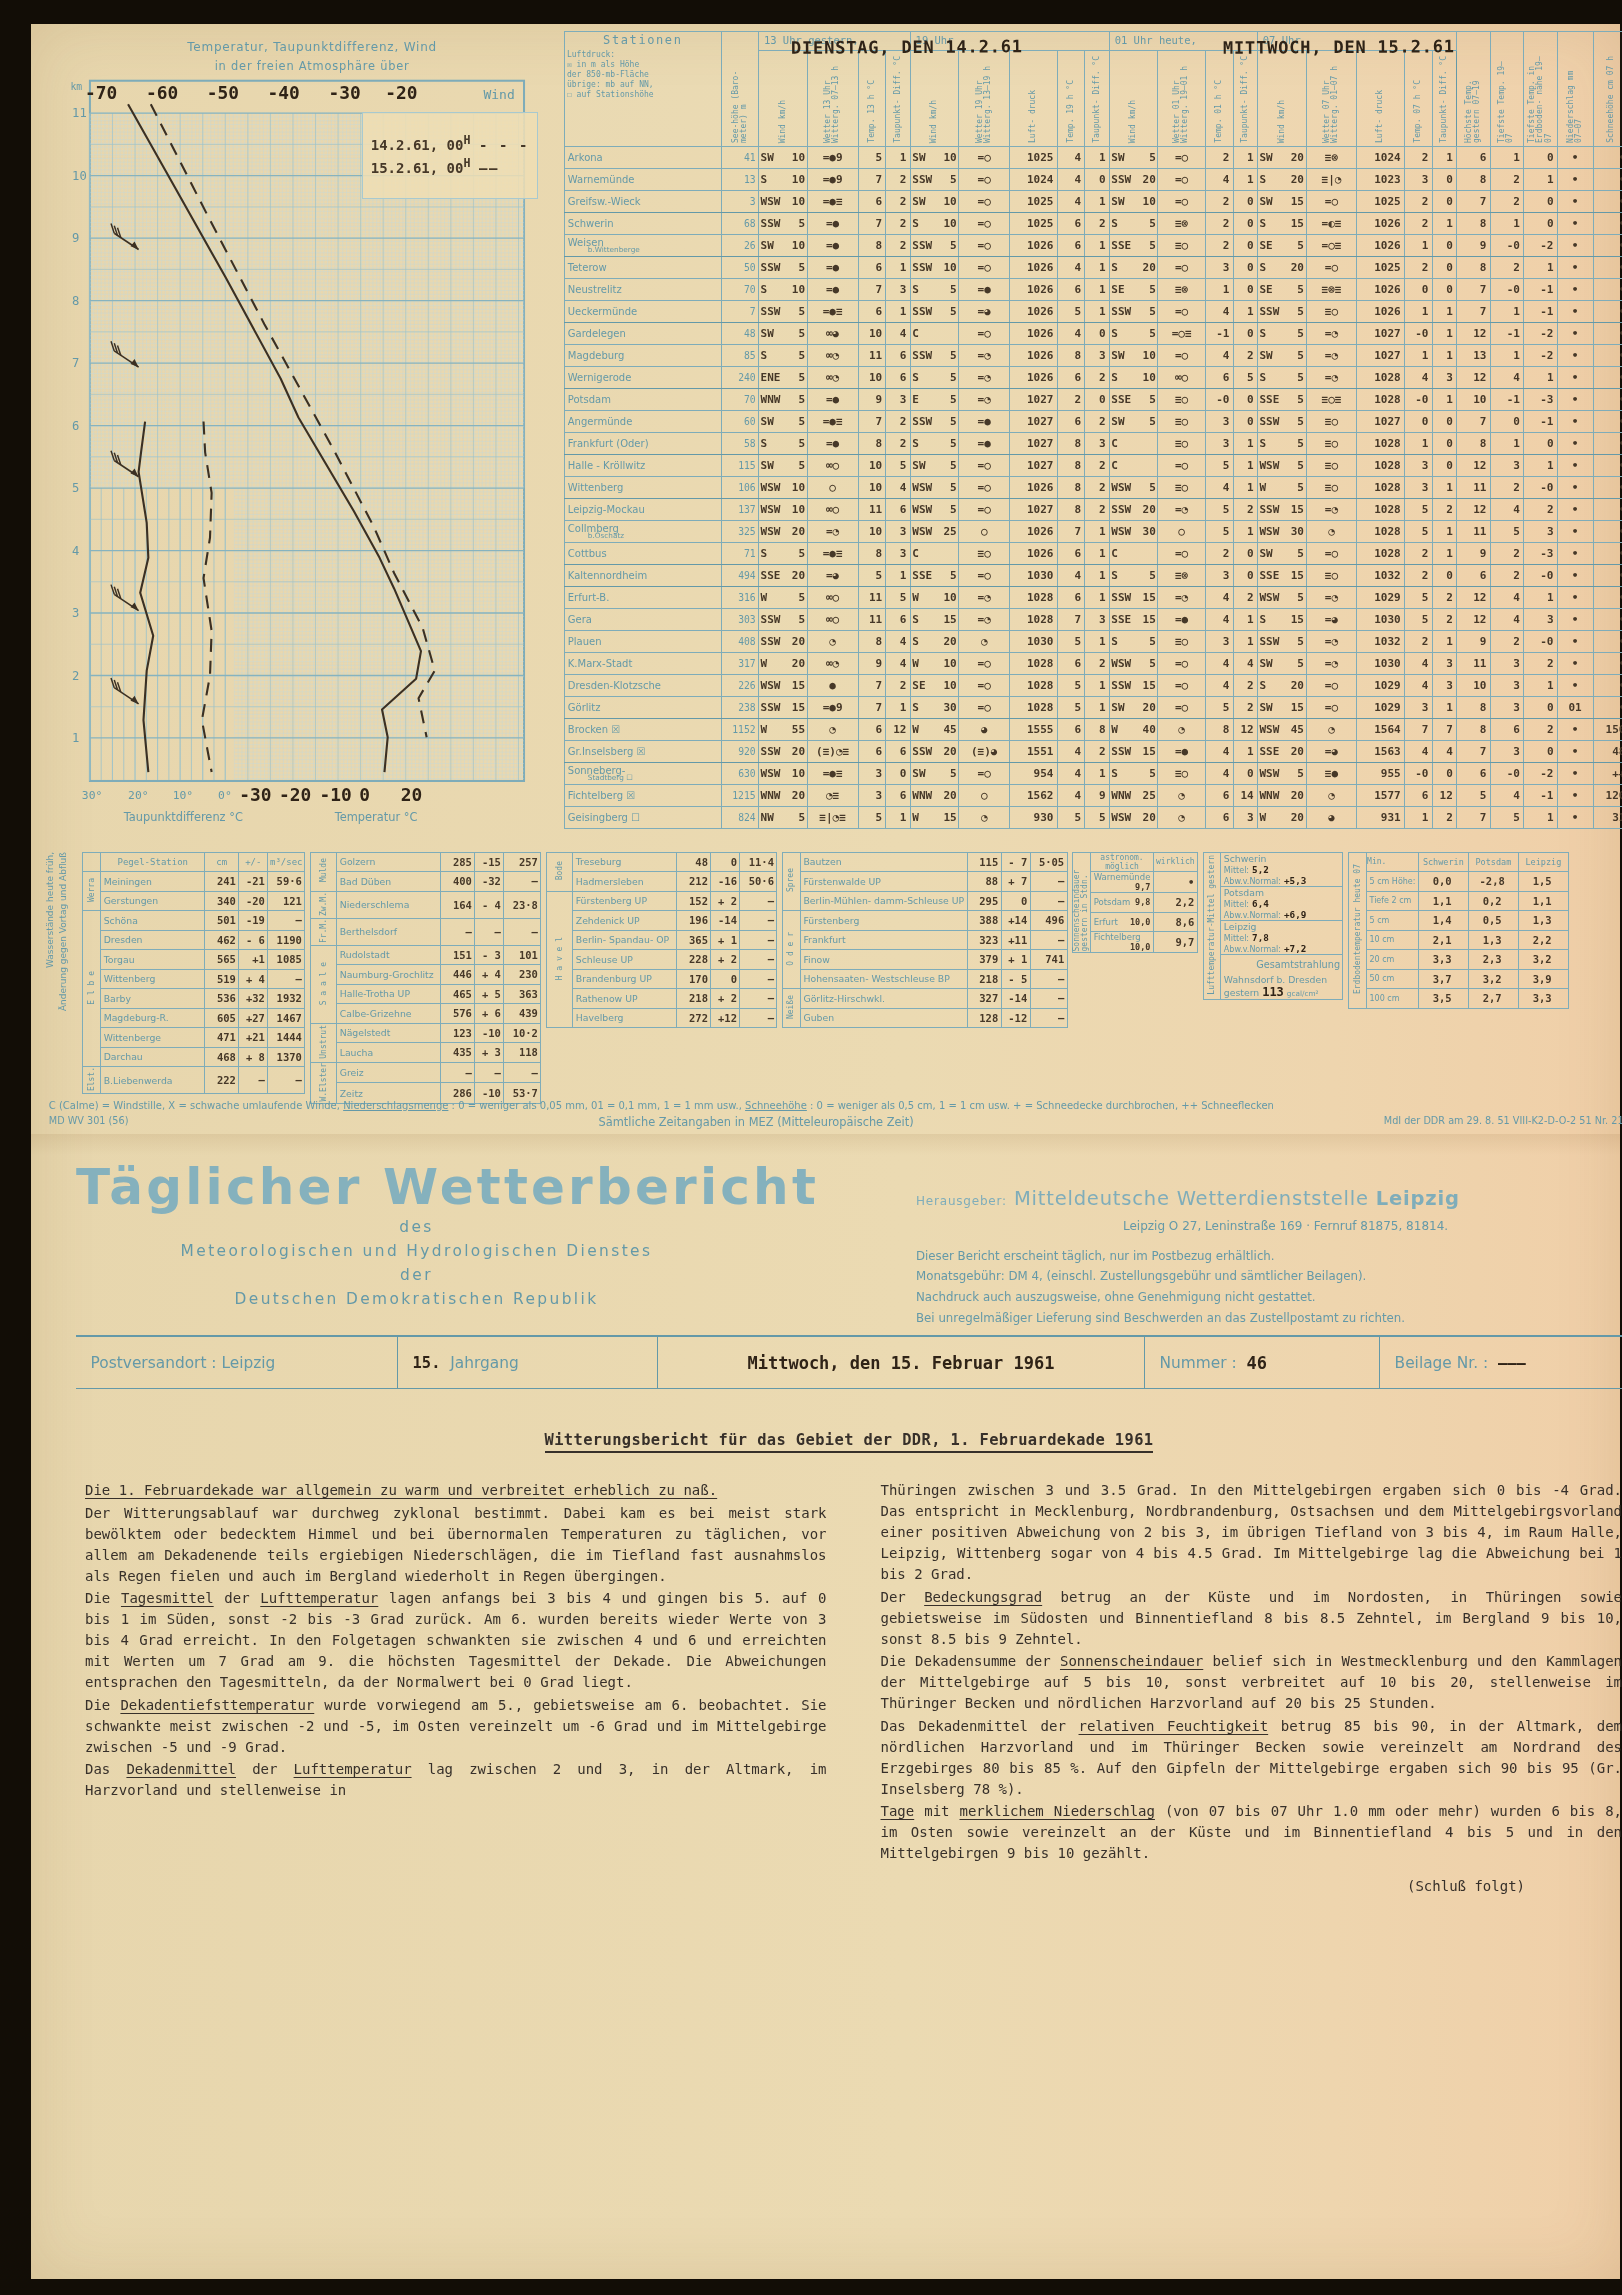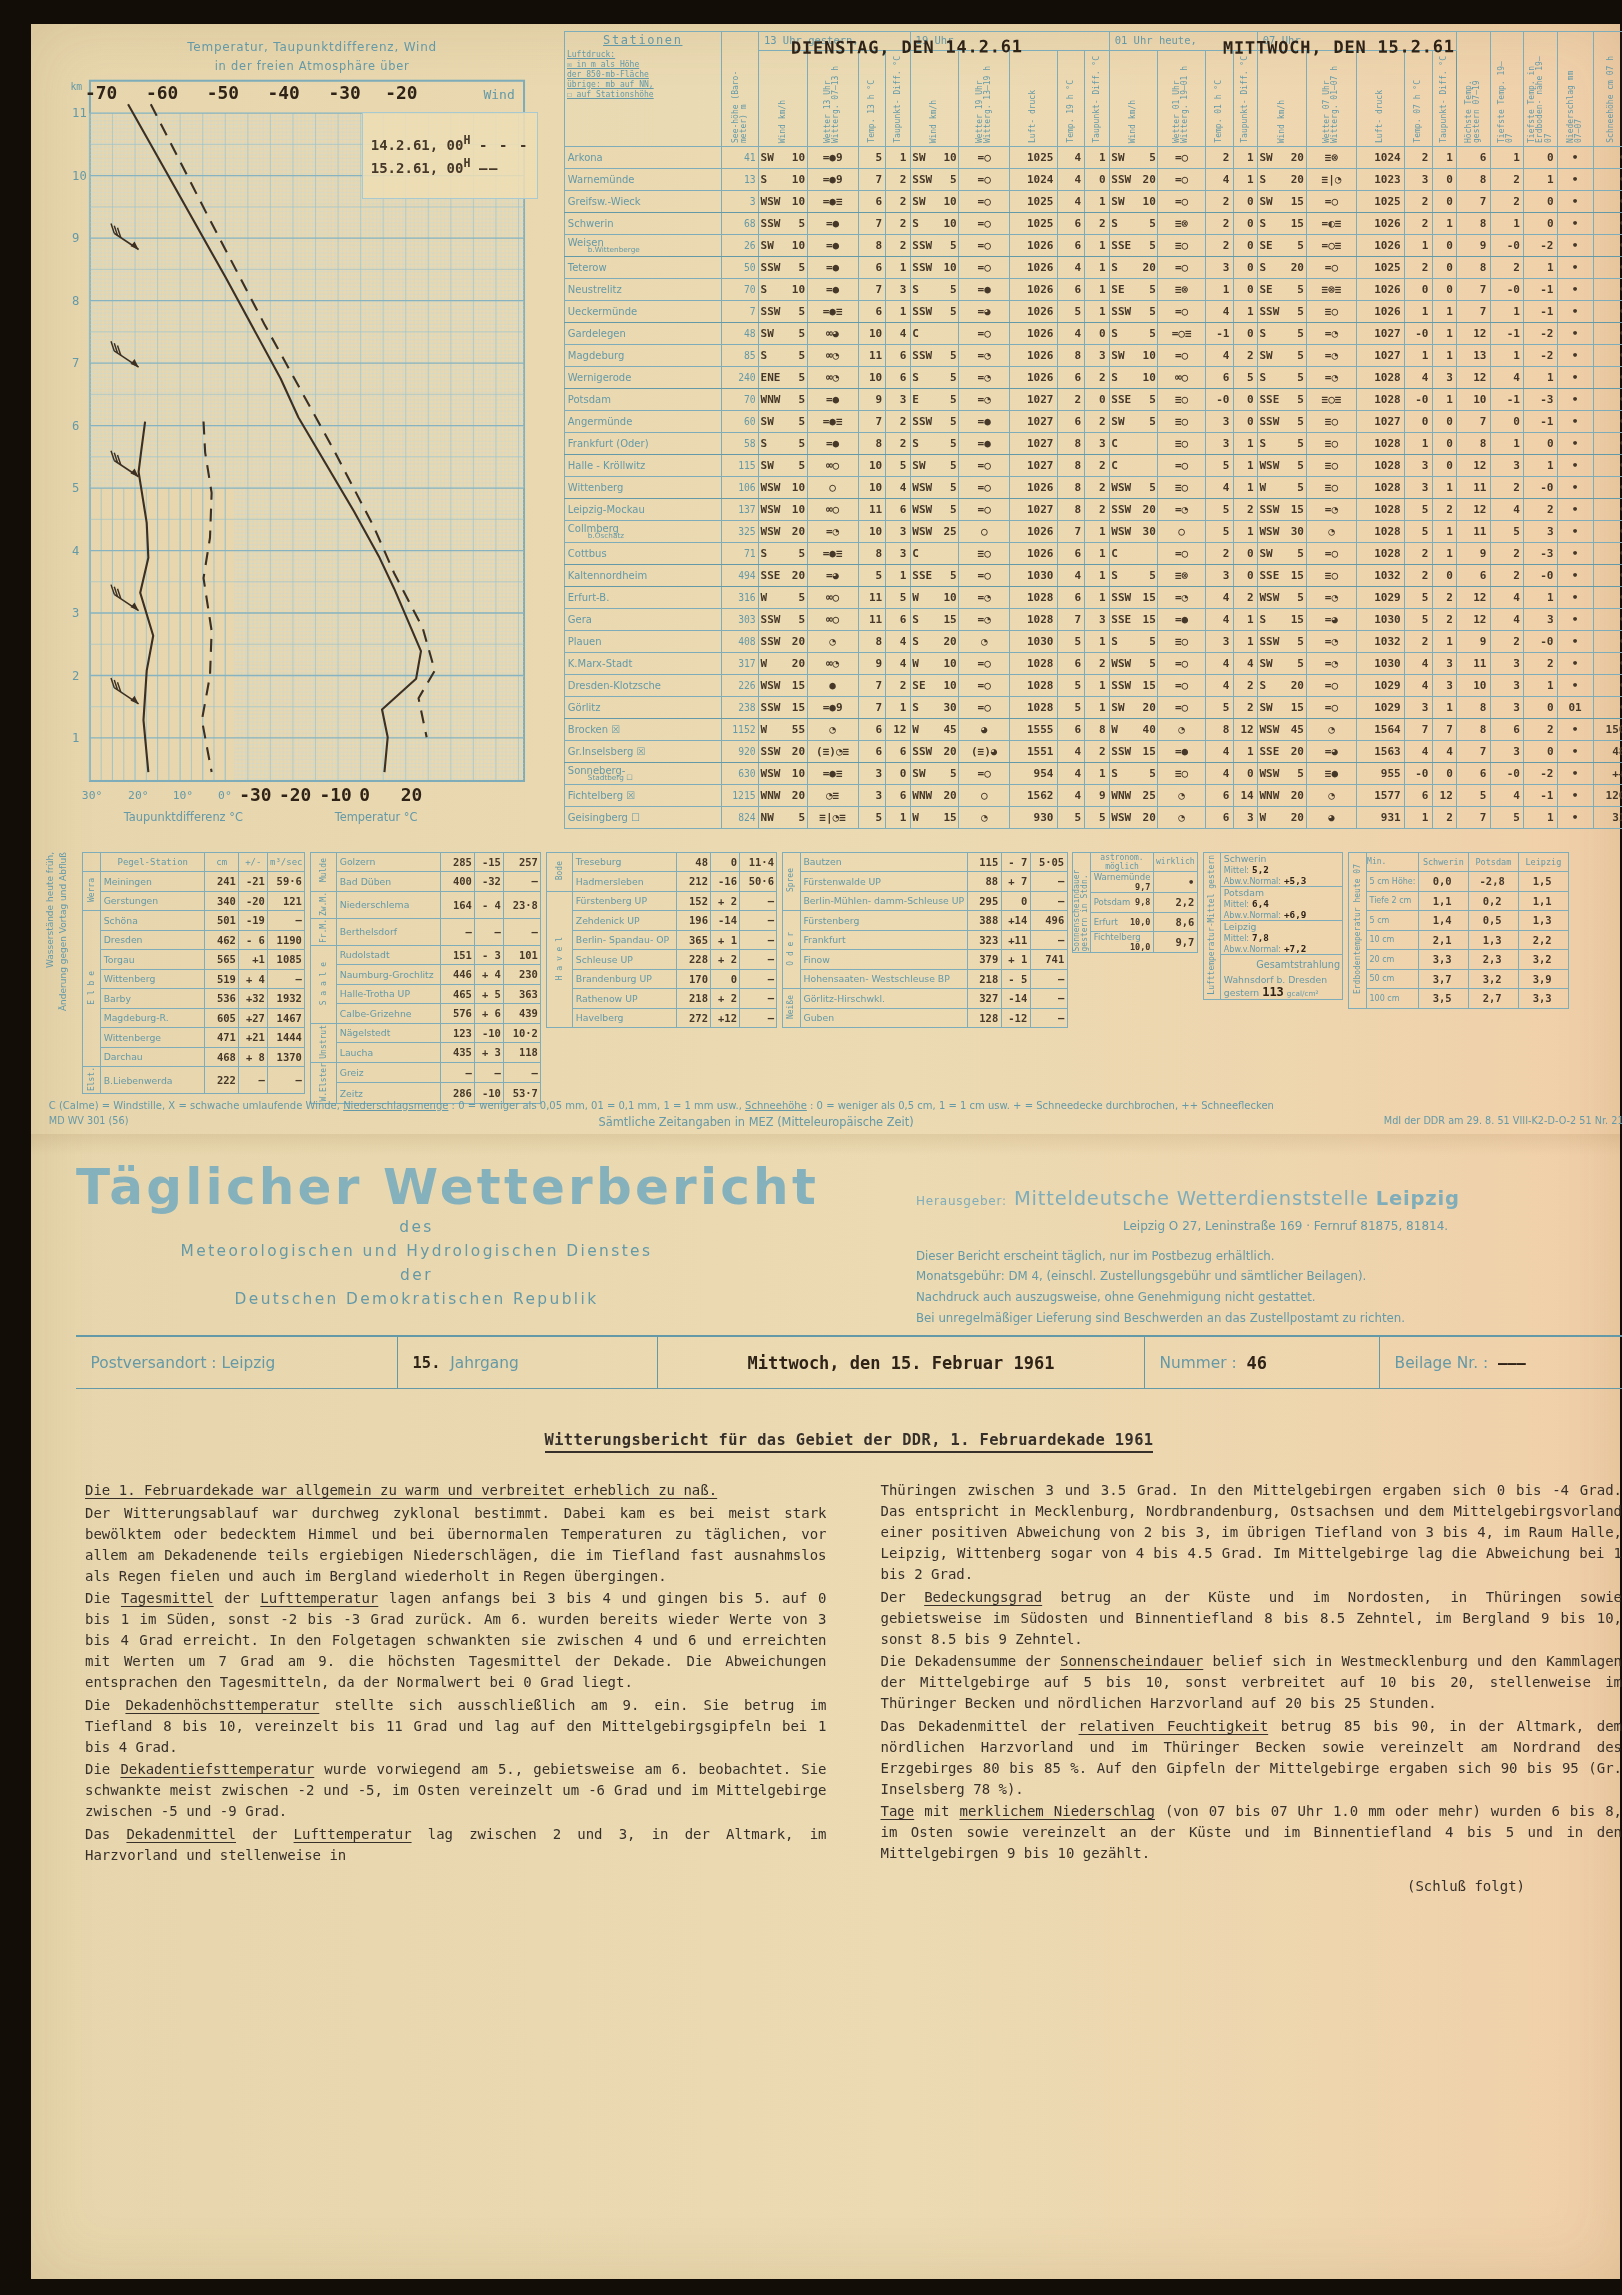--- a/index.html
+++ b/index.html
@@ -21,21 +21,21 @@
   .legendbox{position:absolute;right:24px;top:78px;border:0.8px solid var(--blue-l);background:rgba(238,222,180,.85);
      padding:19px 8px;font-family:"DejaVu Sans Mono",monospace;font-weight:bold;font-size:14px;color:var(--ink);line-height:1.5;}
   .legendbox .dash{letter-spacing:1.6px;}
   .chart-botlabels{position:absolute;left:14.6px;top:776px;width:487px;color:var(--blue-d);font-size:11.4px;}
   
   .stwrap{position:absolute;left:518px;top:0;width:1066px;}
   table{border-collapse:collapse;}
   .st{width:1066px;table-layout:fixed;font-family:"DejaVu Sans Mono",monospace;}
   .st th,.st td{border:0.8px solid var(--blue);overflow:hidden;white-space:nowrap;}
   .st thead th{color:var(--blue-d);font-weight:normal;vertical-align:bottom;background:rgba(255,255,255,.03);}
-  .st .corner{font-size:8px;text-align:left;padding:1.6px 2.4px;vertical-align:top;line-height:1.25;text-decoration:underline;}
+  .st .corner{font-size:8px;text-align:left;padding:1.6px 2.4px;vertical-align:top;line-height:1.25;}
   .st .corner .big{font-size:12px;letter-spacing:1.6px;text-align:center;margin-bottom:1.6px;}
   .vh{writing-mode:vertical-rl;transform:rotate(180deg);font-size:8px;line-height:1.05;
       color:var(--blue-d);display:inline-block;max-height:88px;white-space:normal;text-align:left;}
   .st .grp{font-size:10.5px;text-align:left;padding:2.4px 4.9px;vertical-align:top;height:19.5px;color:var(--blue-d);}
   .st tbody td{height:22px;font-size:11px;font-weight:bold;color:var(--ink);padding:0 1.6px;}
   .st tbody td.name{font-family:"DejaVu Sans",sans-serif;font-weight:normal;color:var(--blue-d);font-size:10px;padding-left:3.2px;}
   .st tbody td.name .sub{display:block;font-size:7.3px;margin-top:-2.4px;padding-left:20px;}
   .st tbody td.ele{color:var(--blue-d);font-weight:normal;font-size:9.7px;text-align:right;padding-right:2.4px;}
   .st .w{text-align:left;}
   .st .w .spd{float:right;}
@@ -1983,21 +1983,20 @@
     </div>
   </div>
 
   <div class="report">
     <div class="rep-title"><span>Witterungsbericht für das Gebiet der DDR, 1. Februardekade 1961</span></div>
     <div class="cols">
       <div class="col" id="colL">
           <p><span class="u1">Die 1. Februardekade war allgemein zu warm und verbreitet erheblich zu naß.</span></p>
           <p>Der Witterungsablauf war durchweg zyklonal bestimmt. Dabei kam es bei meist stark bewölktem oder bedecktem Himmel und bei übernormalen Temperaturen zu täglichen, vor allem am Dekadenende teils ergiebigen Niederschlägen, die im Tiefland fast ausnahmslos als Regen fielen und auch im Bergland wiederholt in Regen übergingen.</p>
           <p>Die <span class="u1">Tagesmittel</span> der <span class="u1">Lufttemperatur</span> lagen anfangs bei 3 bis 4 und gingen bis 5. auf 0 bis 1 im Süden, sonst -2 bis -3 Grad zurück. Am 6. wurden bereits wieder Werte von 3 bis 4 Grad erreicht. In den Folgetagen schwankten sie zwischen 4 und 6 und erreichten mit Werten um 7 Grad am 9. die höchsten Tagesmittel der Dekade. Die Abweichungen entsprachen den Tagesmitteln, da der Normalwert bei 0 Grad liegt.</p>
-          <p>Die <span class="u1">Dekadenhöchsttemperatur</span> stellte sich ausschließlich am 9. ein. Sie betrug im Tiefland 8 bis 10, vereinzelt bis 11 Grad und lag auf den Mittelgebirgsgipfeln bei 1 bis 4 Grad.</p>
           <p>Die <span class="u1">Dekadentiefsttemperatur</span> wurde vorwiegend am 5., gebietsweise am 6. beobachtet. Sie schwankte meist zwischen -2 und -5, im Osten vereinzelt um -6 Grad und im Mittelgebirge zwischen -5 und -9 Grad.</p>
           <p>Das <span class="u1">Dekadenmittel</span> der <span class="u1">Lufttemperatur</span> lag zwischen 2 und 3, in der Altmark, im Harzvorland und stellenweise in</p>
         </div>
       <div class="col" id="colR">
           <p>Thüringen zwischen 3 und 3.5 Grad. In den Mittelgebirgen ergaben sich 0 bis -4 Grad. Das entspricht in Mecklenburg, Nordbrandenburg, Ostsachsen und dem Mittelgebirgsvorland einer positiven Abweichung von 2 bis 3, im übrigen Tiefland von 3 bis 4, im Raum Halle, Leipzig, Wittenberg sogar von 4 bis 4.5 Grad. Im Mittelgebirge lag die Abweichung bei 1 bis 2 Grad.</p>
           <p>Der <span class="u1">Bedeckungsgrad</span> betrug an der Küste und im Nordosten, in Thüringen sowie gebietsweise im Südosten und Binnentiefland 8 bis 8.5 Zehntel, im Bergland 9 bis 10, sonst 8.5 bis 9 Zehntel.</p>
           <p>Die Dekadensumme der <span class="u1">Sonnenscheindauer</span> belief sich in Westmecklenburg und den Kammlagen der Mittelgebirge auf 5 bis 10, sonst verbreitet auf 10 bis 20, stellenweise im Thüringer Becken und nördlichen Harzvorland auf 20 bis 25 Stunden.</p>
           <p>Das Dekadenmittel der <span class="u1">relativen Feuchtigkeit</span> betrug 85 bis 90, in der Altmark, dem nördlichen Harzvorland und im Thüringer Becken sowie vereinzelt am Nordrand des Erzgebirges 80 bis 85 %. Auf den Gipfeln der Mittelgebirge ergaben sich 90 bis 95 (Gr. Inselsberg 78 %).</p>
           <p><span class="u1">Tage</span> mit <span class="u1">merklichem Niederschlag</span> (von 07 bis 07 Uhr 1.0 mm oder mehr) wurden 6 bis 8, im Osten sowie vereinzelt an der Küste und im Binnentiefland 4 bis 5 und in den Mittelgebirgen 9 bis 10 gezählt.</p>
           <div class="schluss">(Schluß folgt)</div>

